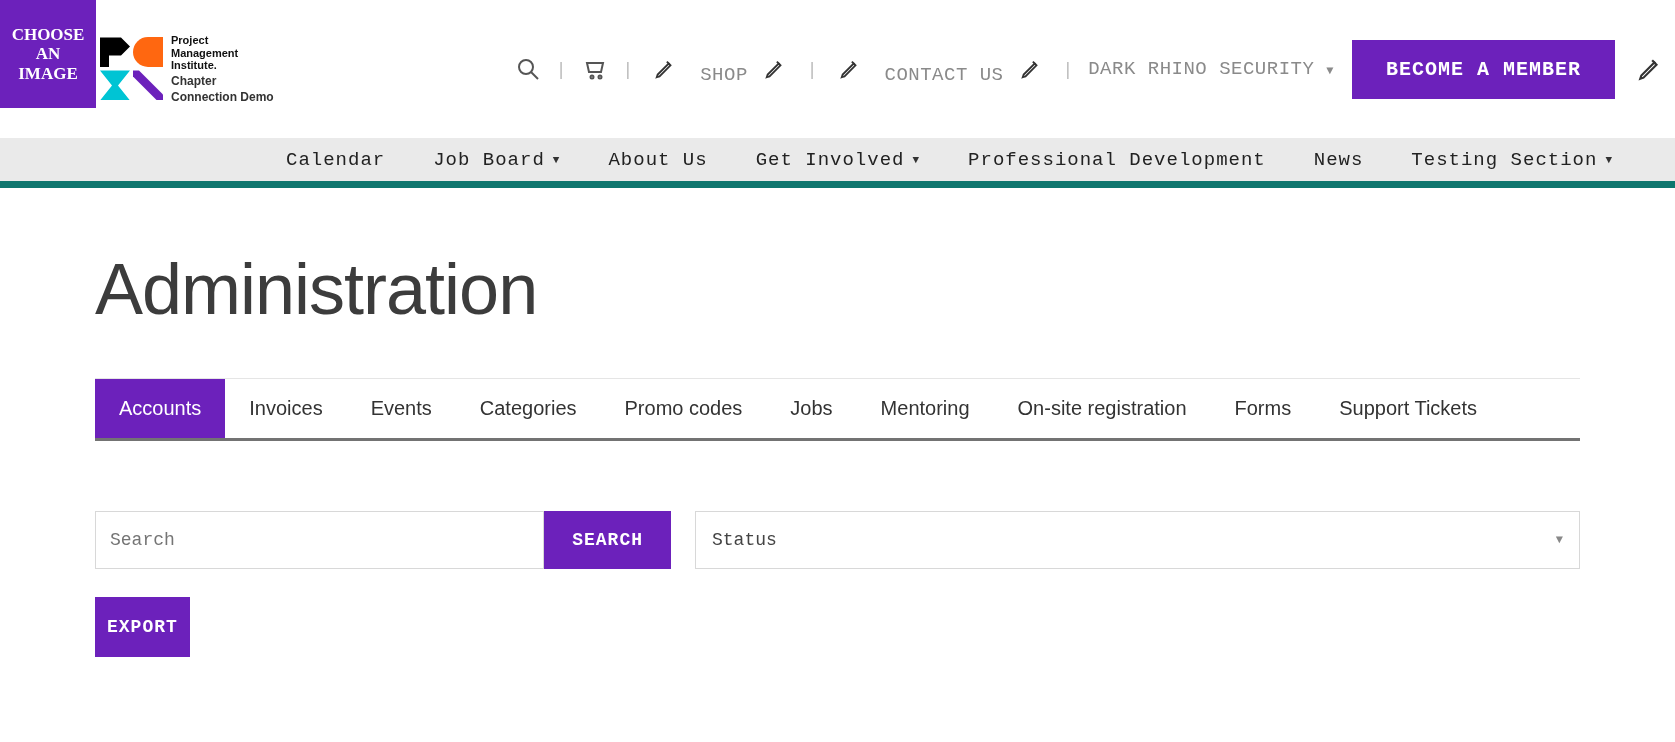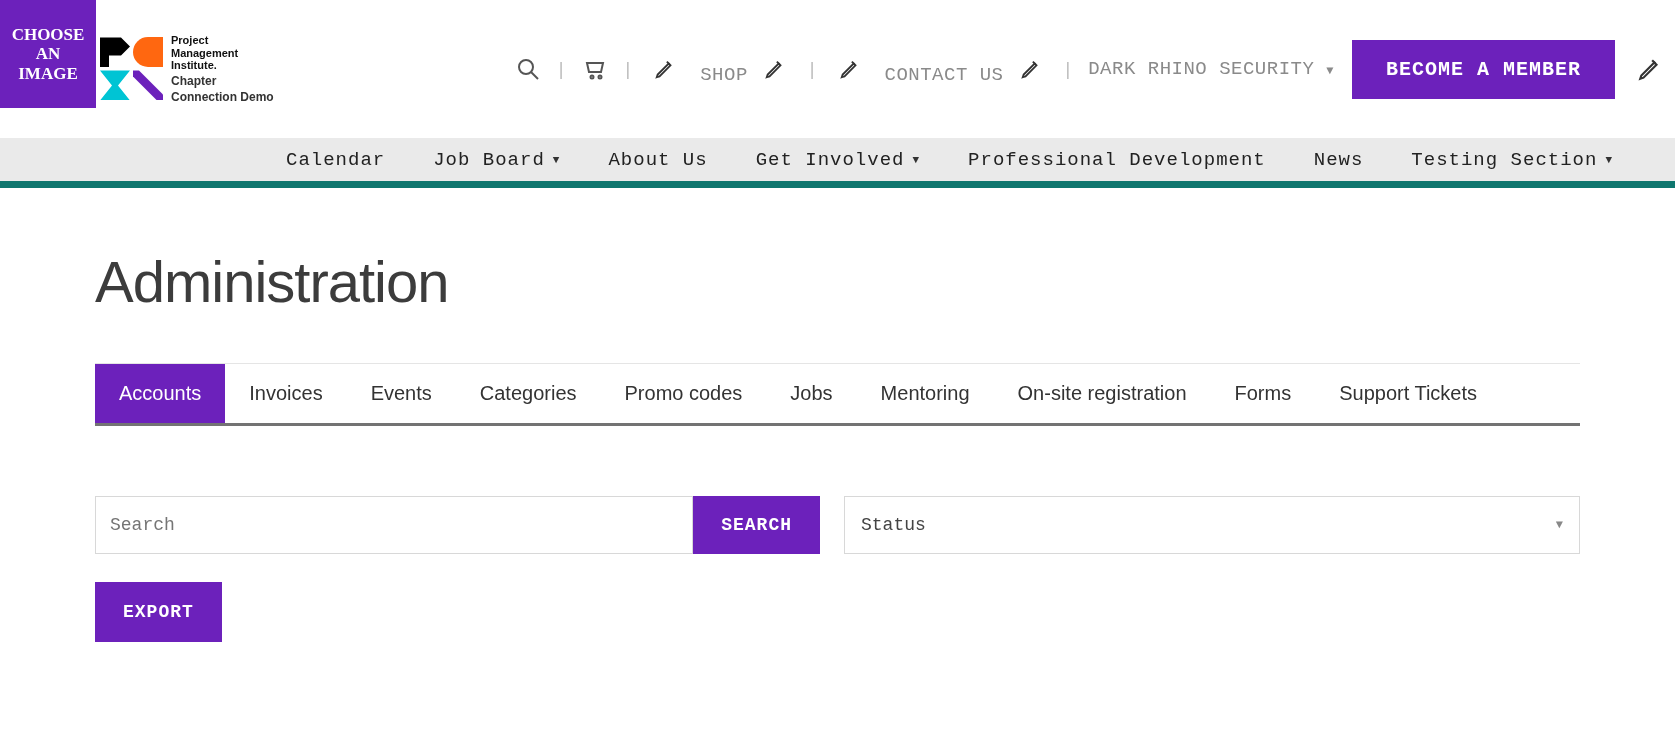--- a/index.html
+++ b/index.html
@@ -142,21 +142,21 @@
     letter-spacing: 1px;
     display: inline-flex;
     align-items: center;
     gap: 8px;
   }
   .mainnav .caret { font-size: 11px; color:#333; }
 
   
   .content { padding: 60px 95px 40px 95px; }
   h1.page-title {
-    font-size: 58px;
+    font-size: 72px;
     font-weight: 400;
     color: #3c3c3c;
     letter-spacing: -1px;
   }
 
   .admin-tabs {
     margin-top: 48px;
     border-top: 1px solid #e5e5e5;
     border-bottom: 3px solid #737373;
     display: flex;
@@ -175,21 +175,21 @@
     color: #fff;
   }
 
   .controls-row {
     display: flex;
     gap: 24px;
     margin-top: 70px;
   }
   .search-group {
     display: flex;
-    width: 725px;
+    width: 576px;
   }
   .search-input {
     flex: 1;
     border: 1px solid #d8d8d8;
     padding: 0 14px;
     font-size: 18px;
     font-family: "Courier New", monospace;
     color: #888;
     height: 58px;
   }
@@ -218,21 +218,21 @@
     color: #444;
     background: #fff;
   }
   .status-select .tri { color:#888; font-size:12px; }
 
   .export-btn {
     margin-top: 28px;
     background: #6c21bb;
     color: #fff;
     border: none;
-    padding: 20px 28px;
+    padding: 20px 12px;
     font-family: "Courier New", monospace;
     font-weight: bold;
     font-size: 18px;
     letter-spacing: 1px;
     cursor: pointer;
   }
 </style>
 </head>
 <body>
 

